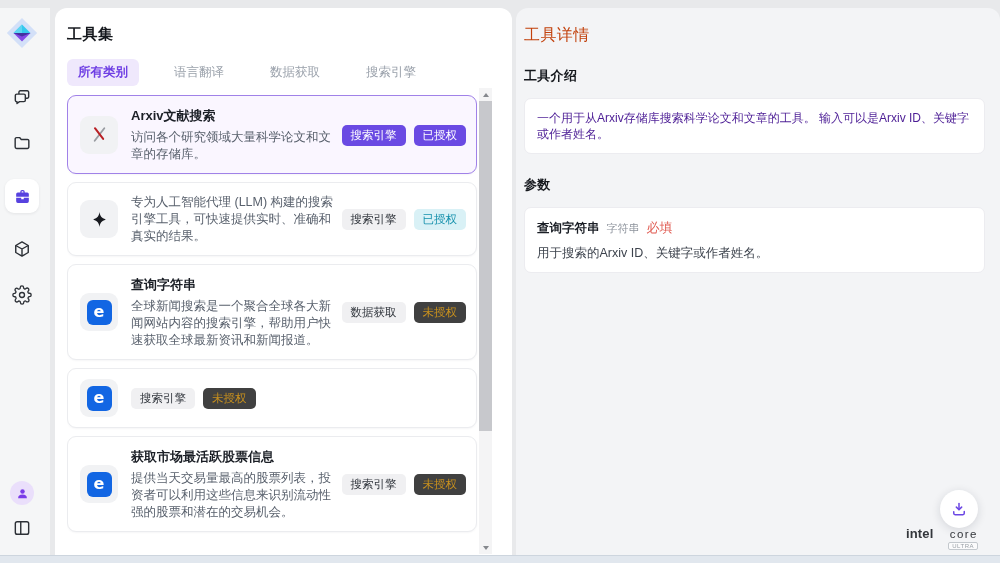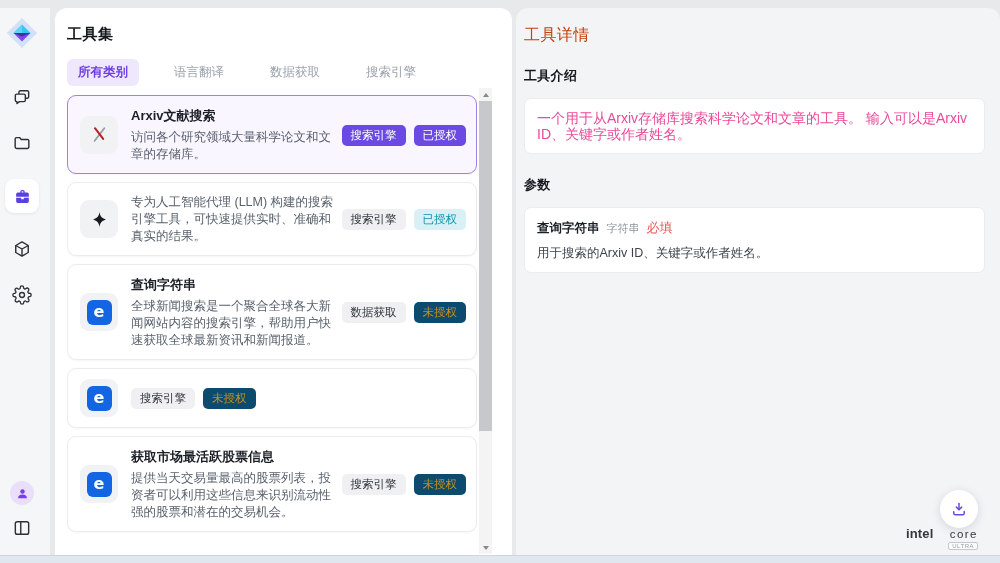--- a/index.html
+++ b/index.html
@@ -36,36 +36,36 @@
   .juhe-box { width:25px; height:25px; border-radius:6px; background:#1266e3; display:flex; align-items:center; justify-content:center; }
   .juhe-e { color:#fff; font-weight:800; font-size:16px; line-height:1; font-family:"DejaVu Sans",sans-serif; }
   .tool-body { flex:1 1 auto; min-width:0; padding-top:1px; }
   .tool-name { font-size:13px; font-weight:700; color:#1b1f26; margin-bottom:4px; }
   .tool-desc { font-size:12.5px; line-height:17px; color:#59616d; max-width:295px; }
   .tool-badges { flex:0 0 auto; display:flex; gap:8px; align-items:flex-start; padding-top:1px; }
   .badge { font-size:11.5px; padding:3px 9px; border-radius:5px; white-space:nowrap; }
   .badge-solid-purple { background:#6a4ae3; color:#ffffff; }
   .badge-gray { background:#f0f0f2; color:#30353c; }
   .badge-cyan { background:#d9f1f6; color:#1691ac; }
-  .badge-yellow { background:#0c4a6e; color:#c8901d; }
+  .badge-yellow { background:#404040; color:#c8901d; }
 
   
   .scrollbar { position:absolute; top:80px; right:20px; width:13px; height:466px; background:#f4f4f5; }
   .sb-btn { position:absolute; left:0; width:13px; height:13px; background:#f4f4f5; display:flex; align-items:center; justify-content:center; cursor:pointer; }
   .sb-up { top:0; } .sb-down { bottom:0; }
   .tri-up { width:0; height:0; border-left:3.5px solid transparent; border-right:3.5px solid transparent; border-bottom:4.5px solid #85888d; }
   .tri-down { width:0; height:0; border-left:3.5px solid transparent; border-right:3.5px solid transparent; border-top:4.5px solid #85888d; }
   .sb-thumb { position:absolute; left:0; top:13px; width:13px; height:330px; background:#c7c8cc; cursor:grab; }
 
   
   .detail-panel { position:absolute; left:516px; top:8px; bottom:8px; right:0; background:#f3f4f6; border-radius:12px 12px 0 0; padding:17px 15px 0 8px; }
   .detail-title { font-size:16px; font-weight:400; color:#c2410c; margin-bottom:21px; letter-spacing:.4px; }
   .section-heading { font-size:13px; font-weight:700; color:#15181d; margin-bottom:13px; letter-spacing:.3px; }
   .detail-card { background:#ffffff; border:1px solid #ececf0; border-radius:7px; padding:11px 12px; margin-bottom:22px; }
-  .intro-text { font-size:14px; color:#ec4899; line-height:16px; }
+  .intro-text { font-size:12px; color:#4c1d95; line-height:16px; }
   .param-line { display:flex; align-items:baseline; gap:7px; margin-bottom:8px; }
   .param-name { font-size:12.5px; font-weight:700; color:#1b1f26; }
   .param-type { font-size:11px; color:#8d939c; }
   .param-required { font-size:13px; color:#e05b52; }
   .param-desc { font-size:12.5px; color:#3d434d; line-height:16px; }
 
   
   .fab { position:absolute; right:22px; bottom:35px; width:38px; height:38px; border-radius:50%; background:#ffffff; box-shadow:0 2px 10px rgba(20,25,50,.14); display:flex; align-items:center; justify-content:center; cursor:pointer; }
   .brand { position:absolute; right:22px; bottom:13px; display:flex; flex-direction:column; align-items:flex-end; }
   .brand-row { display:flex; align-items:baseline; gap:16px; color:#33363b; }

